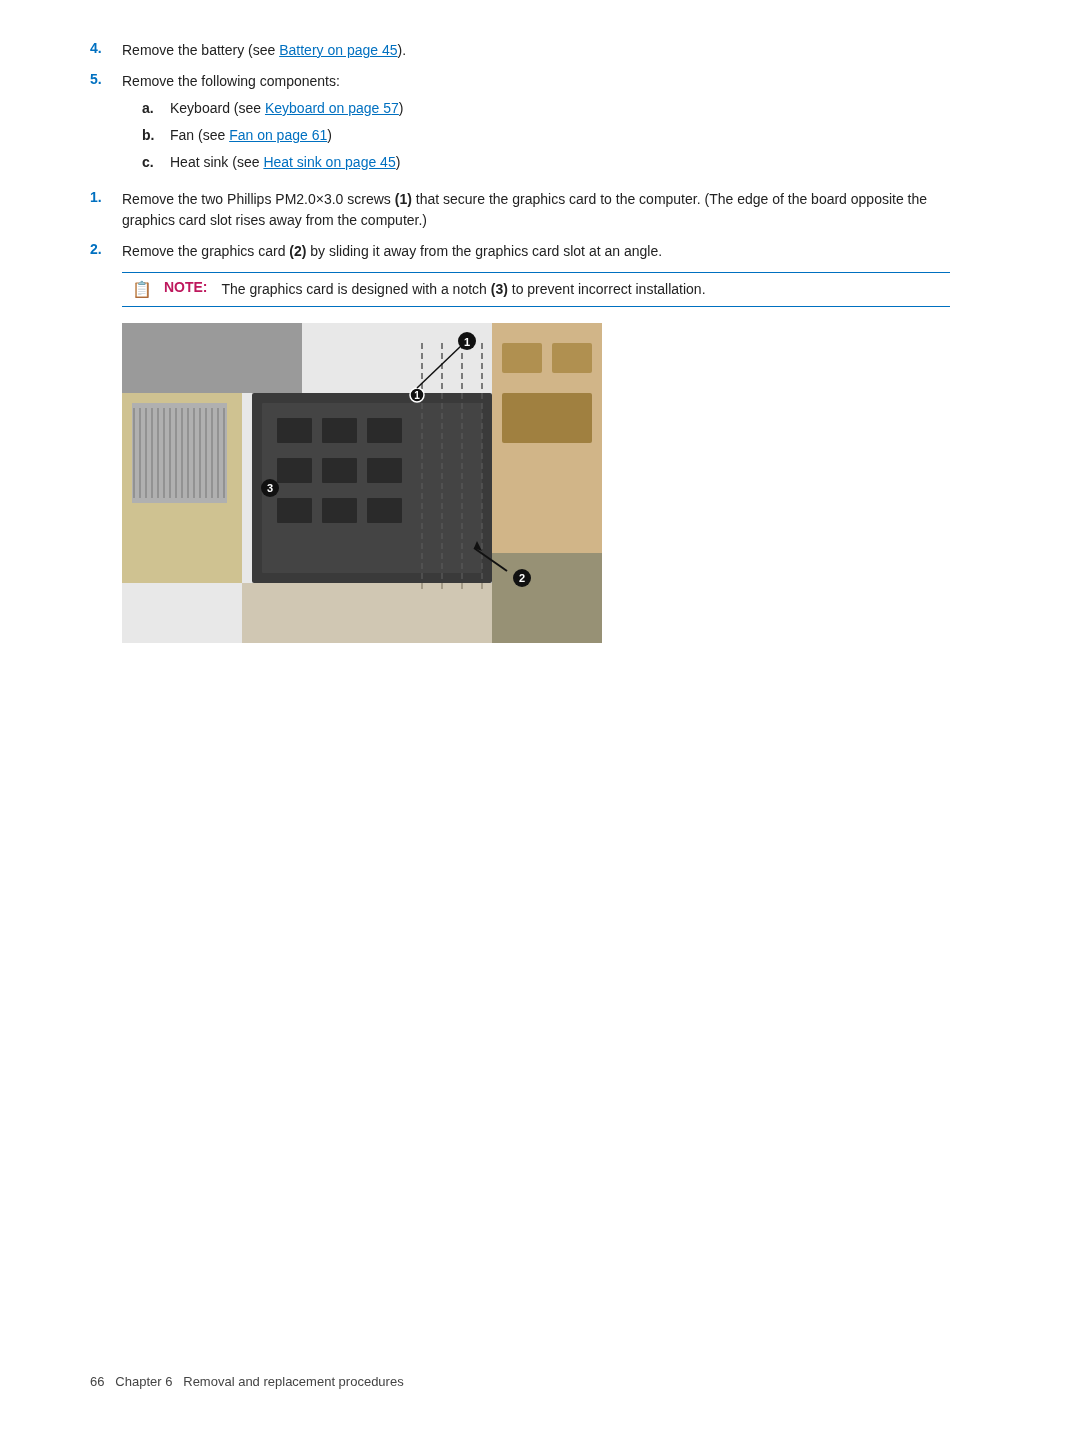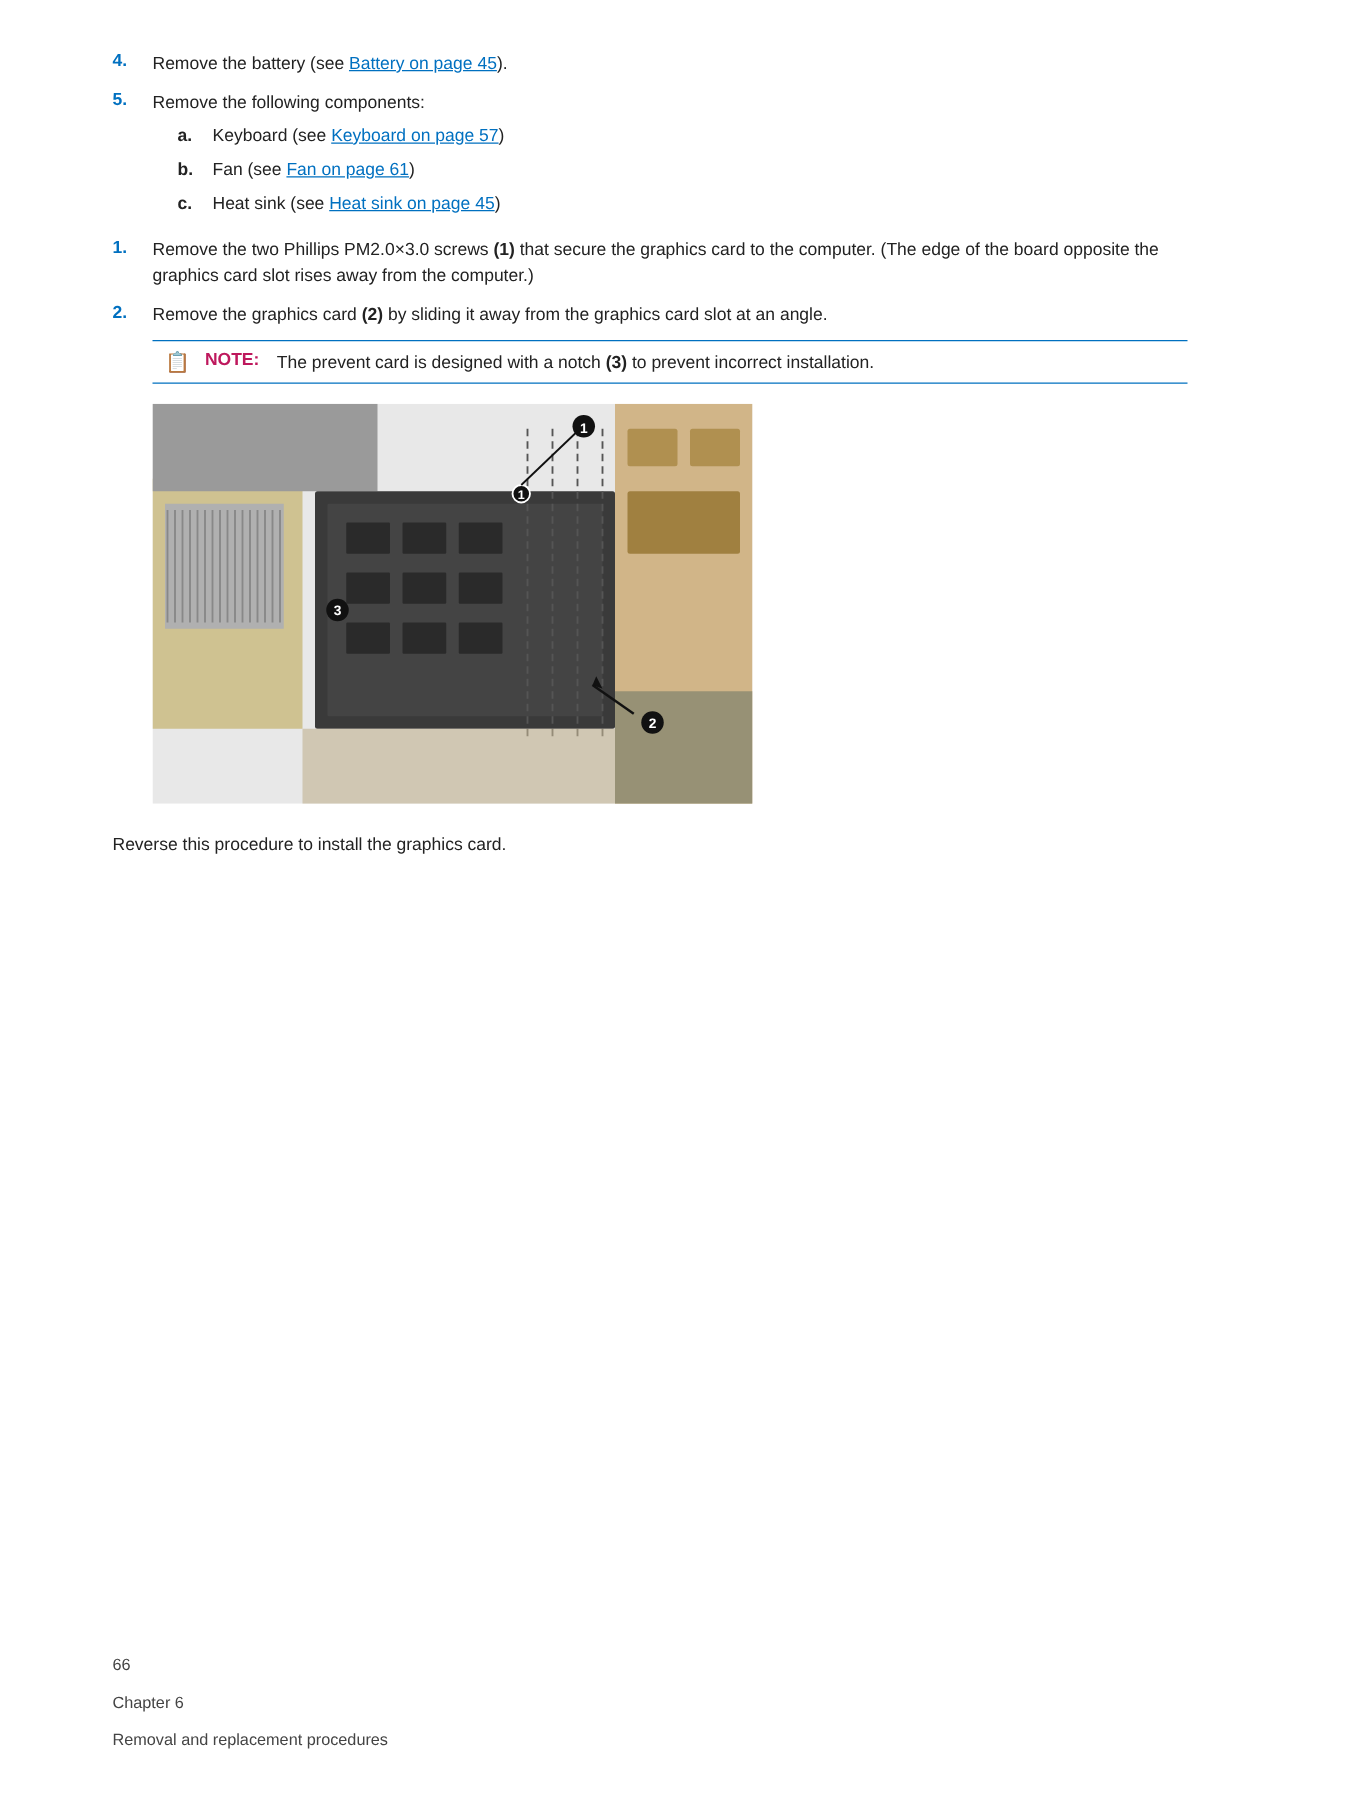--- a/index.html
+++ b/index.html
@@ -136,27 +136,26 @@
     
     .closing-paragraph {
       font-size: 14px;
       margin-top: 8px;
       margin-bottom: 32px;
     }
 
     
     .page-footer {
       position: absolute;
-      bottom: 38px;
+      bottom: 48px;
       left: 90px;
       right: 90px;
       display: flex;
-      align-items: flex-start;
+      align-items: flex-end;
       border-top: none;
-      flex-direction: column;
     }
 
     .footer-text {
       font-size: 13px;
       color: #444;
     }
 
     
     strong {
       font-weight: bold;
@@ -217,21 +216,21 @@
       <span class="item-number">2.</span>
       <span class="item-content">
         <span>Remove the graphics card </span><strong>(2)</strong><span> by sliding it away from the graphics card slot at an angle.</span>
       </span>
     </div>
 
     <div class="note-box">
       <span class="note-icon">📋</span>
       <span class="note-label">NOTE:</span>
       <span class="note-text">
-        <span>The prevent card is designed with a notch </span><strong>(3)</strong><span> to prevent incorrect installation.</span>
+        <span>The graphics card is designed with a notch </span><strong>(3)</strong><span> to prevent incorrect installation.</span>
       </span>
     </div>
 
     <div class="image-container">
       <svg class="diagram-svg" viewBox="0 0 480 320" xmlns="http://www.w3.org/2000/svg">
 
         <rect x="0" y="0" width="480" height="320" fill="#e8e8e8"></rect>
 
         <rect x="0" y="60" width="120" height="200" fill="#c8b87a" opacity="0.8"></rect>
 
@@ -297,21 +296,20 @@
         <text x="400" y="259" text-anchor="middle" fill="white" font-size="11" font-weight="bold" font-family="Arial">2</text>
 
         <line x1="385" y1="248" x2="352" y2="225" stroke="#111" stroke-width="2"></line>
         <polygon points="352,225 360,228 355,218" fill="#111"></polygon>
 
         <circle cx="148" cy="165" r="9" fill="#111"></circle>
         <text x="148" y="169" text-anchor="middle" fill="white" font-size="11" font-weight="bold" font-family="Arial">3</text>
       </svg>
     </div>
 
-    <p class="closing-paragraph">Reverse this procedure to install the graphics card.</p>
 
   </div>
 
   <div class="page-footer">
     <span class="footer-text">66</span>
     <span class="footer-text">&nbsp;&nbsp;&nbsp;</span>
     <span class="footer-text">Chapter 6</span>
     <span class="footer-text">&nbsp;&nbsp;&nbsp;</span>
     <span class="footer-text">Removal and replacement procedures</span>
   </div>

